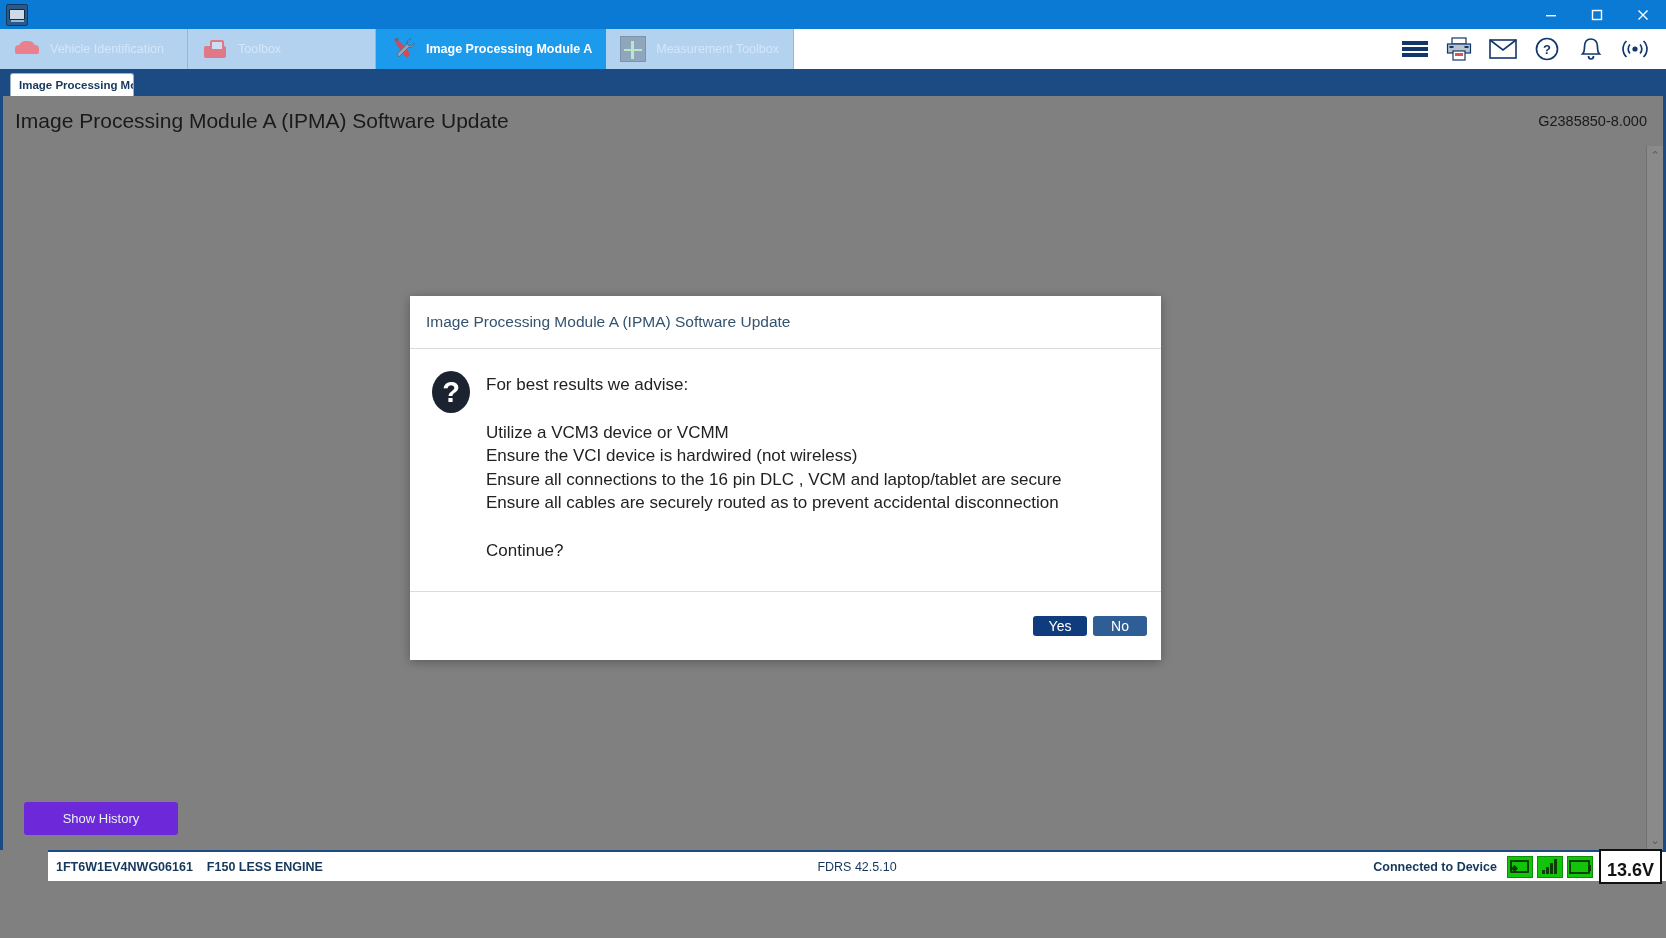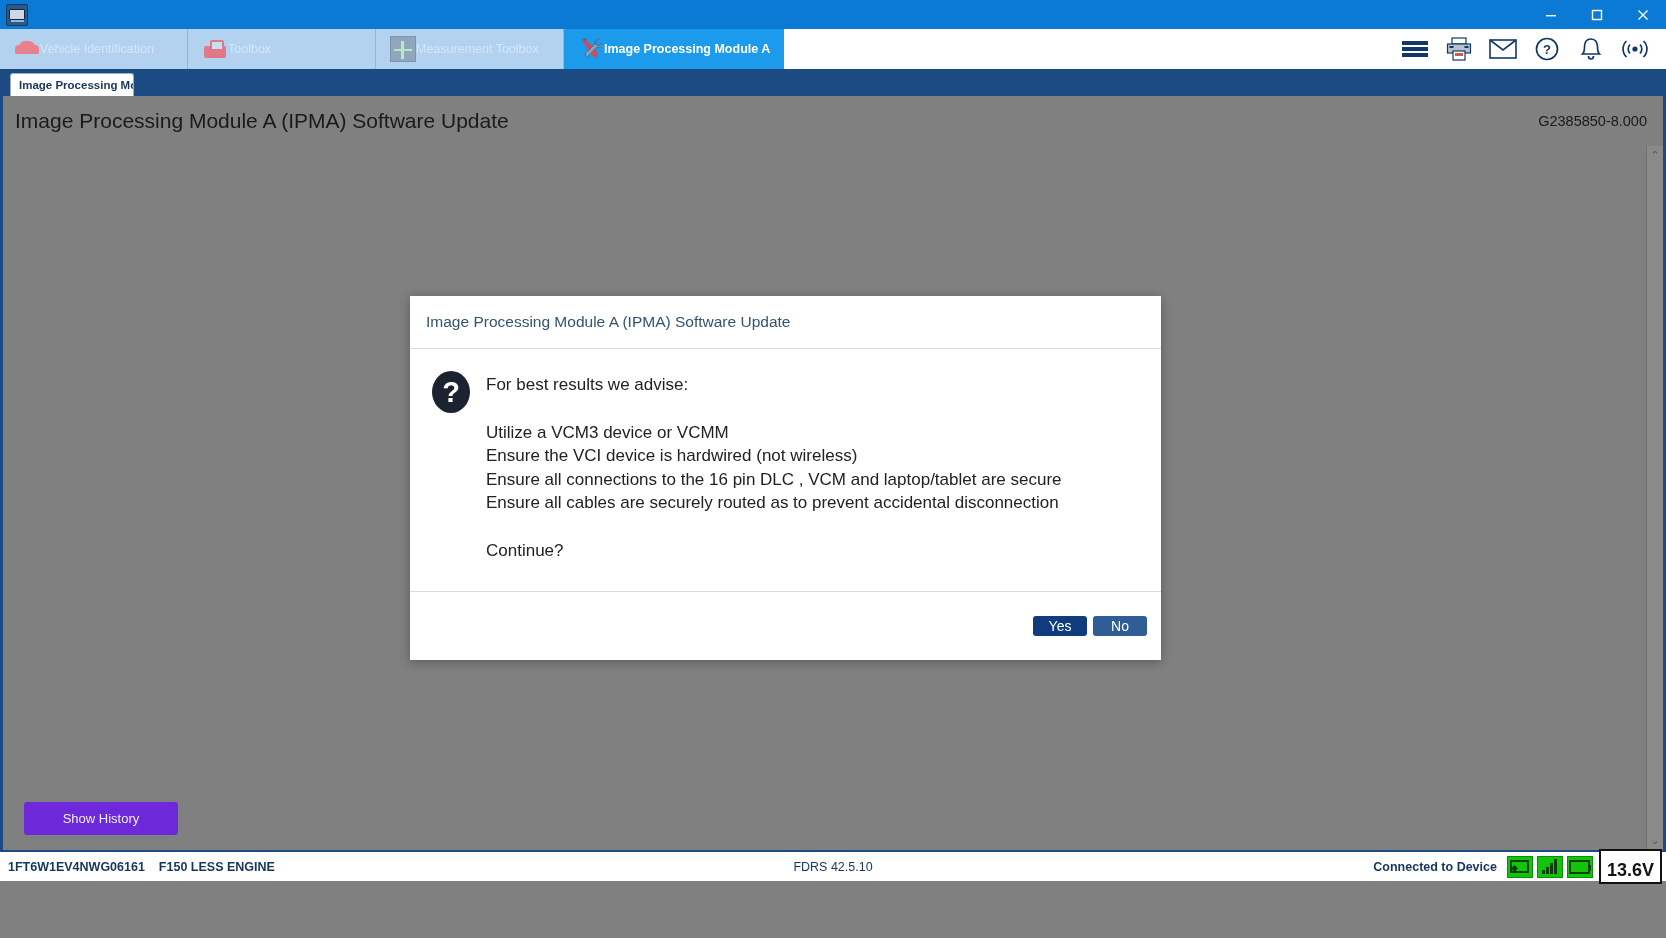--- a/index.html
+++ b/index.html
@@ -59,20 +59,21 @@
   
   .tabstrip {
     height: 40px;
     background: #0b7ad4;
     display: flex;
     align-items: stretch;
   }
   .mtab {
     display: flex;
     align-items: center;
+    gap: 10px;
     padding: 4px 14px;
     min-width: 188px;
     background: #b3d2f0;
     border-right: 1px solid #8fb8dd;
     position: relative;
   }
   .mtab.active {
     background: #1c9aec;
     border-right: none;
   }
@@ -326,20 +327,21 @@
 
   
   .statusbar {
     height: 31px;
     background: #ffffff;
     border-top: 2px solid #1b4b82;
     display: flex;
     align-items: center;
     position: relative;
     padding: 0 4px 0 8px;
+    margin-left: 48px;
   }
   .sb-left {
     display: flex; align-items: center; gap: 14px;
     font-size: 12.5px; font-weight: bold; color: #16365c;
   }
   .sb-center {
     position: absolute;
     left: 50%; transform: translateX(-50%);
     font-size: 12.5px; font-weight: normal; color: #16365c;
   }
@@ -437,34 +439,34 @@
   <div class="mtab">
     <span class="mtab-icon ico-car"></span>
     <span class="mlabel">Vehicle Identification</span>
   </div>
 
   <div class="mtab">
     <span class="mtab-icon ico-toolbox"></span>
     <span class="mlabel">Toolbox</span>
   </div>
 
-  <div class="mtab">
-    <span class="mtab-icon ico-scope"></span>
-    <span class="mlabel">Measurement Toolbox</span>
-  </div>
-
   <div class="mtab active">
     <span class="mtab-icon ico-tools">
       <svg width="26" height="26" viewBox="0 0 26 26">
         <path d="M4 4 L6 2 L18 14 L20 19 L17 22 L13 18 Z" fill="#cf4a5a"></path>
         <path d="M21 3 C18 3 16 5 17 8 L7 18 L9 21 L19 11 C22 12 24 10 24 7 L21 10 L18 9 L17 6 Z" fill="#8fa0b3" stroke="#4a5a6b" stroke-width="0.6"></path>
         <path d="M4.5 3.5 L7 1.5 L9 3.5 L6.5 5.5 Z" fill="#5a6b7c"></path>
       </svg>
     </span>
     <span class="mlabel">Image Processing Module A</span>
+  </div>
+
+  <div class="mtab">
+    <span class="mtab-icon ico-scope"></span>
+    <span class="mlabel">Measurement Toolbox</span>
   </div>
 
   <div class="tabstrip-white-wrap">
     <div class="tb-icons">
 
       <div class="tb-ico">
         <svg width="26" height="20" viewBox="0 0 26 20">
           <rect x="0" y="2" width="26" height="4" fill="#12386b"></rect>
           <rect x="0" y="8" width="26" height="4" fill="#12386b"></rect>
           <rect x="0" y="14" width="26" height="4" fill="#12386b"></rect>

